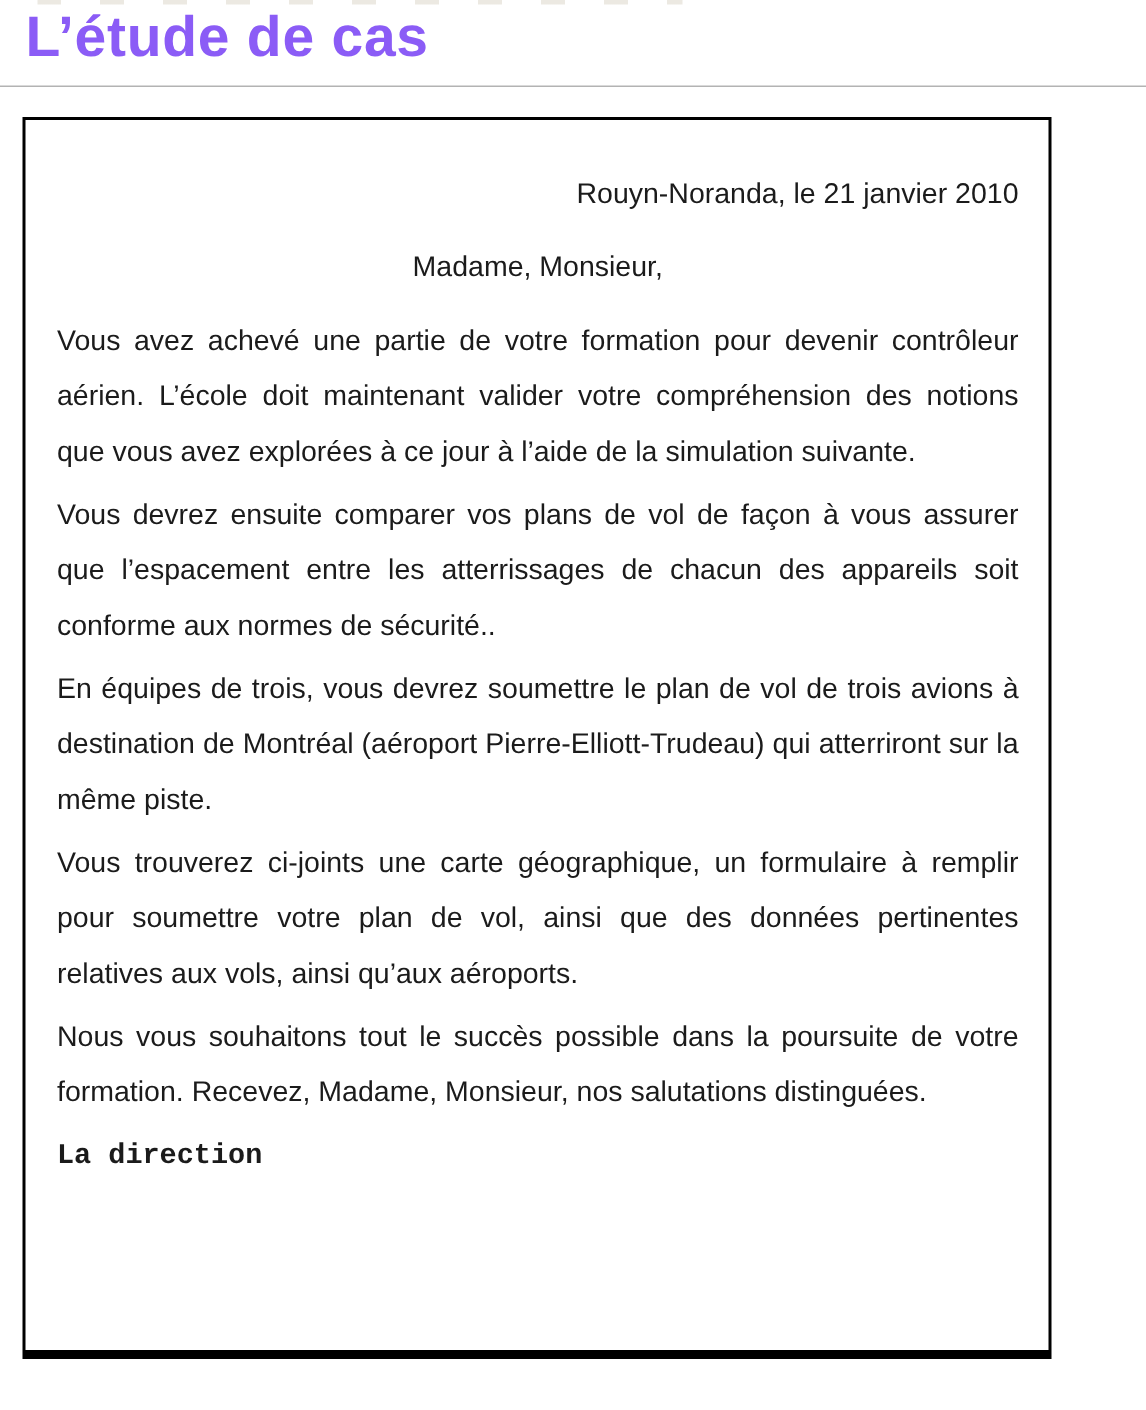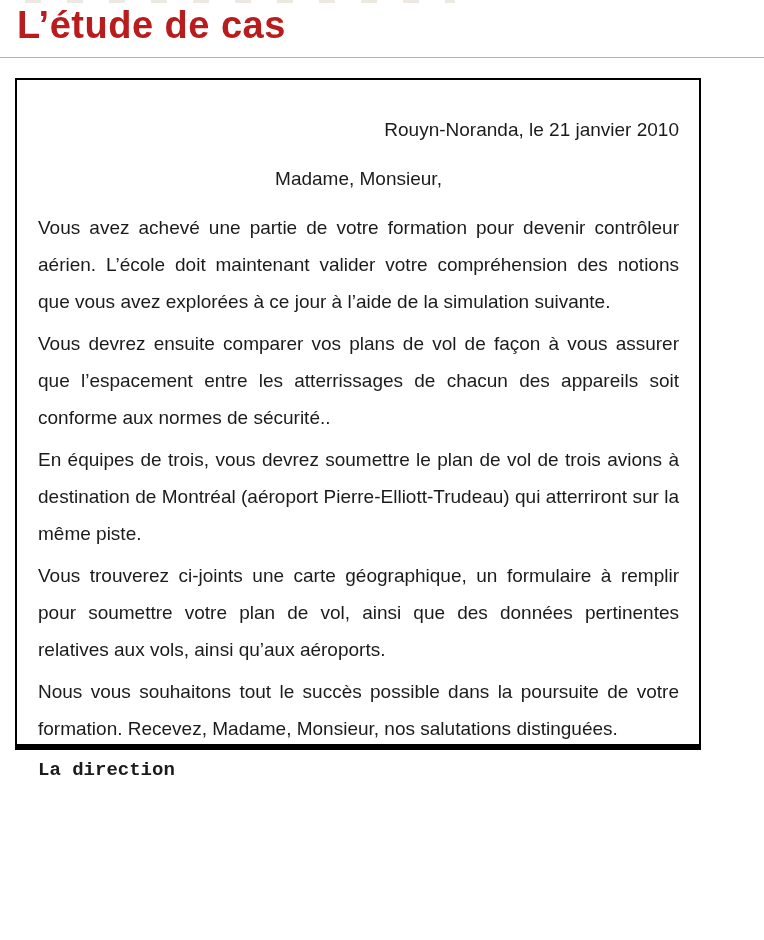--- a/index.html
+++ b/index.html
@@ -32,37 +32,37 @@
   }
   .page-title {
     position: absolute;
     top: 0;
     left: 17px;
     margin: 0;
     font-size: 38px;
     line-height: 50px;
     font-weight: 700;
     letter-spacing: 0.5px;
-    color: #b91c1c;
+    color: #8b5cf6;
     white-space: nowrap;
   }
   .title-rule {
     position: absolute;
     top: 57px;
     left: 0;
     width: 764px;
     height: 1px;
     background: #b3b3b3;
   }
   .letter-frame {
     position: absolute;
     top: 78px;
     left: 15px;
     width: 686px;
-    height: 672px;
+    height: 828px;
     box-sizing: border-box;
     border: 2px solid #000000;
     border-bottom-width: 6px;
     background: #ffffff;
     padding: 31px 20px 0 21px;
   }
   .letter-frame p {
     margin: 0 0 5px 0;
     font-size: 19px;
     line-height: 37px;

